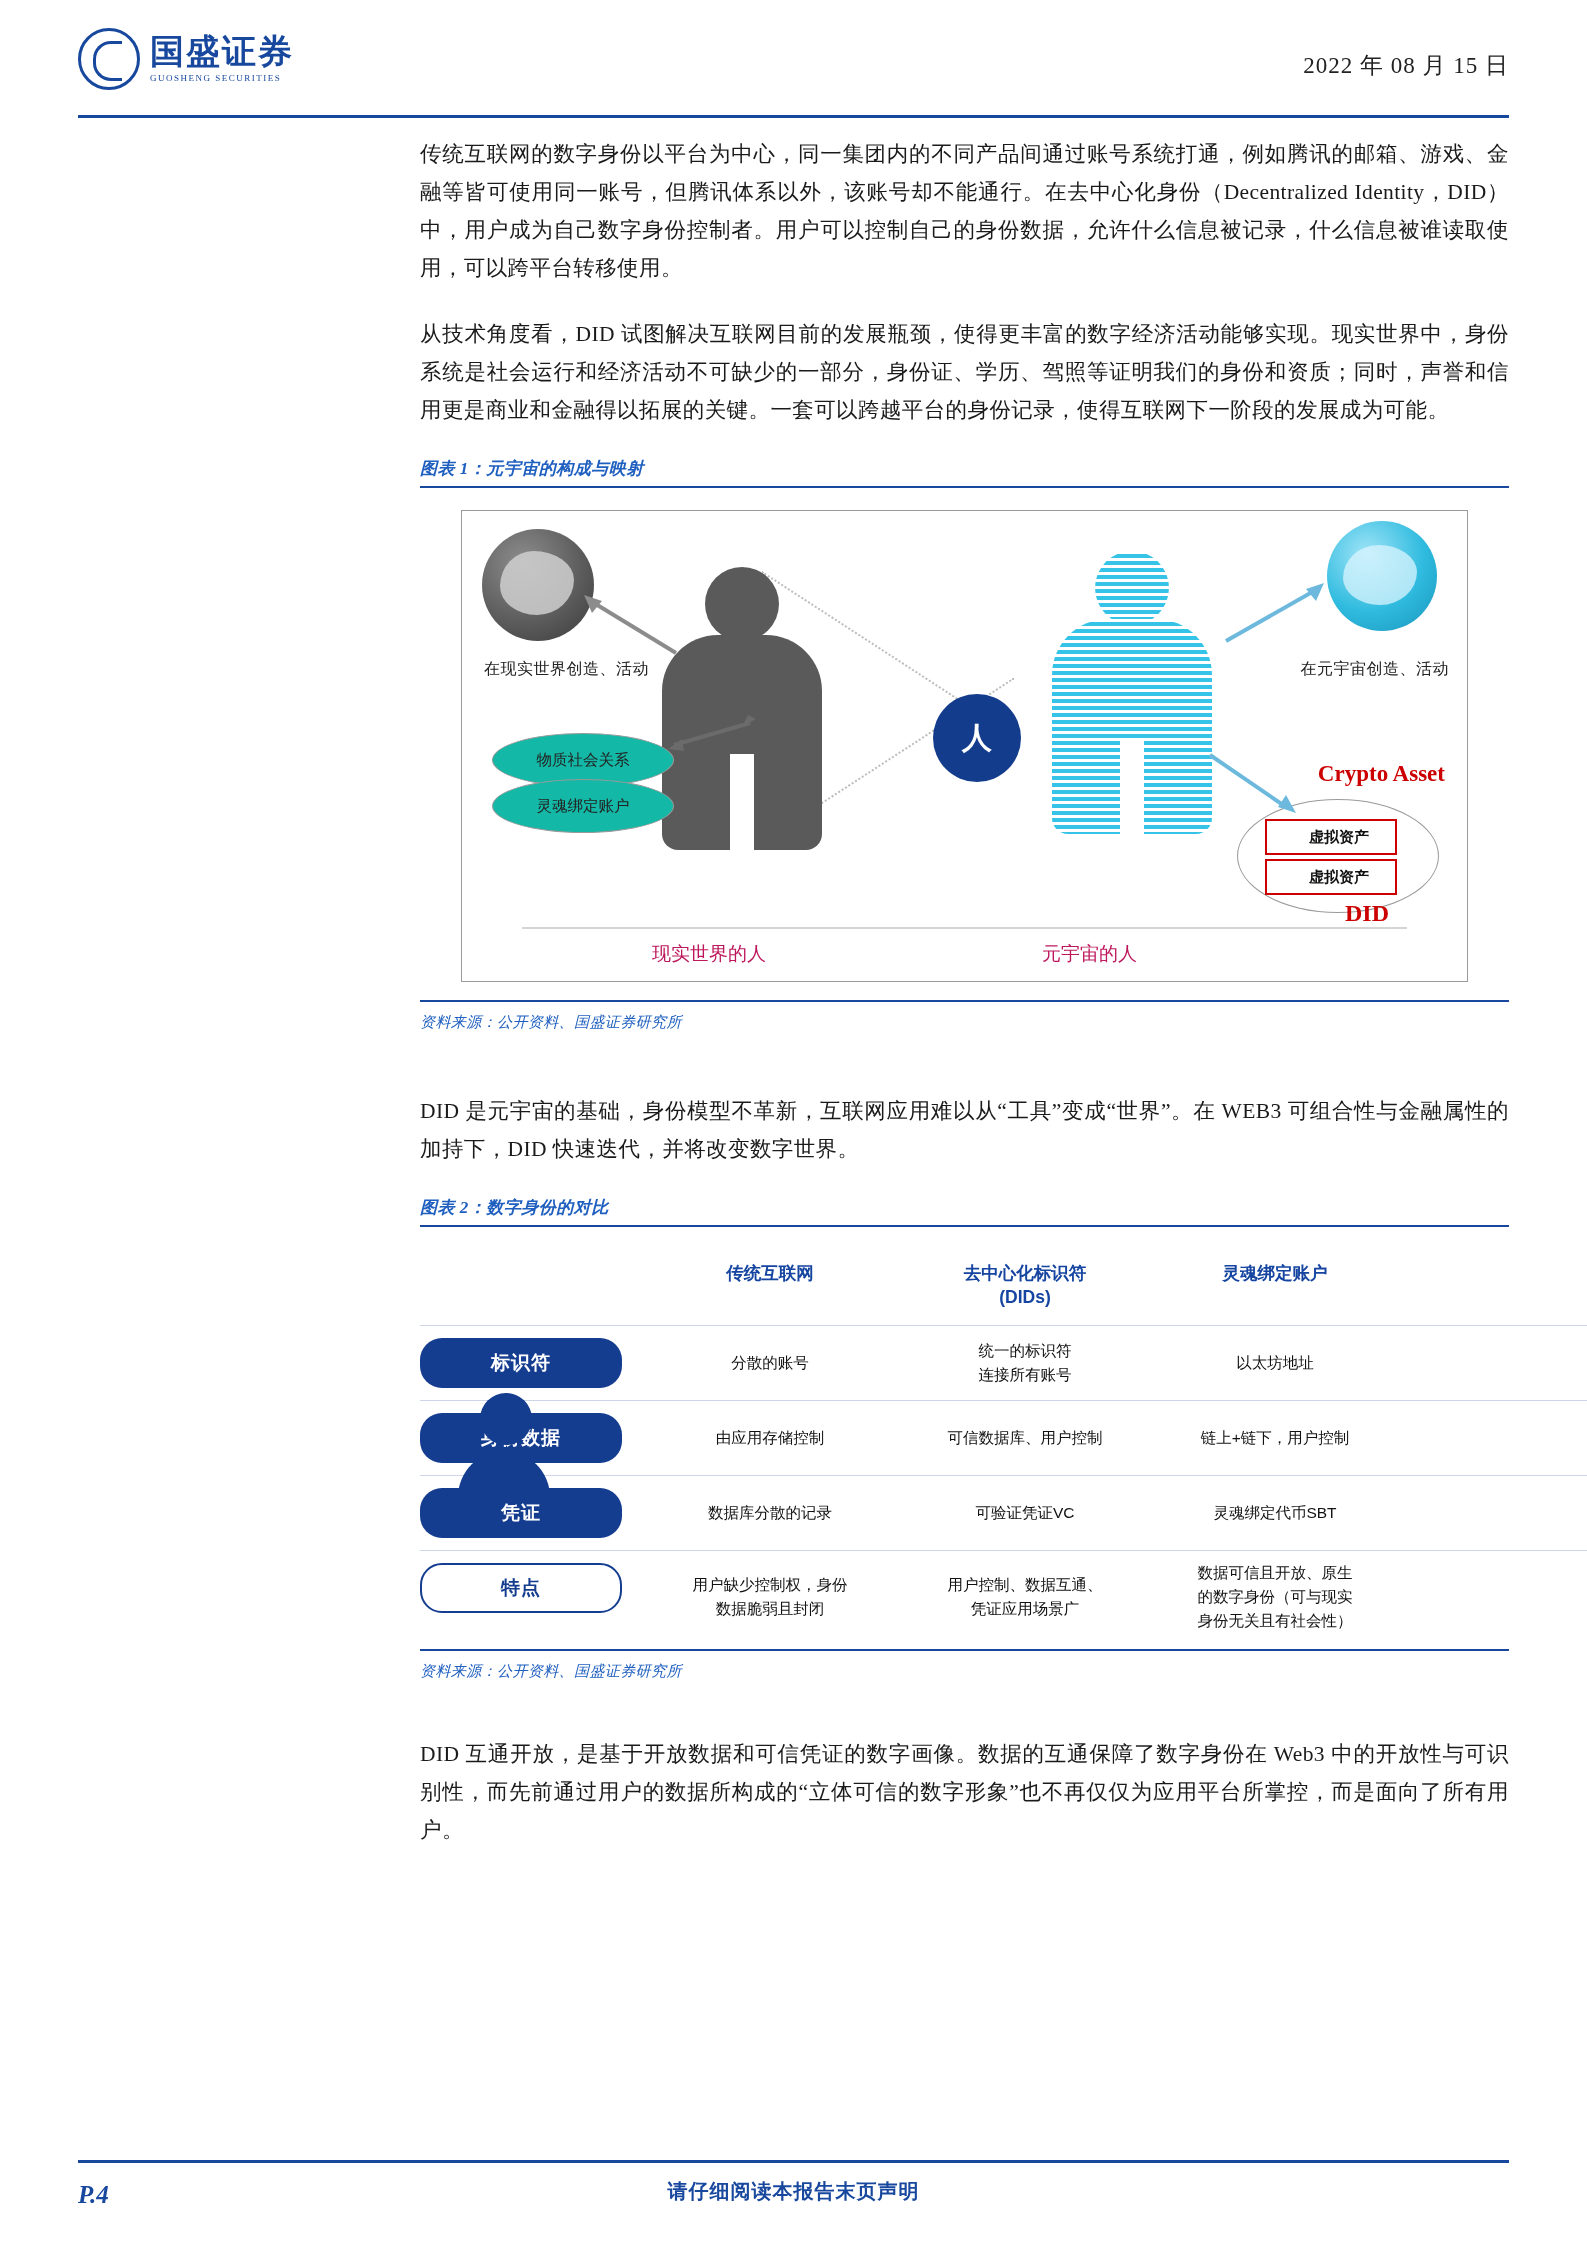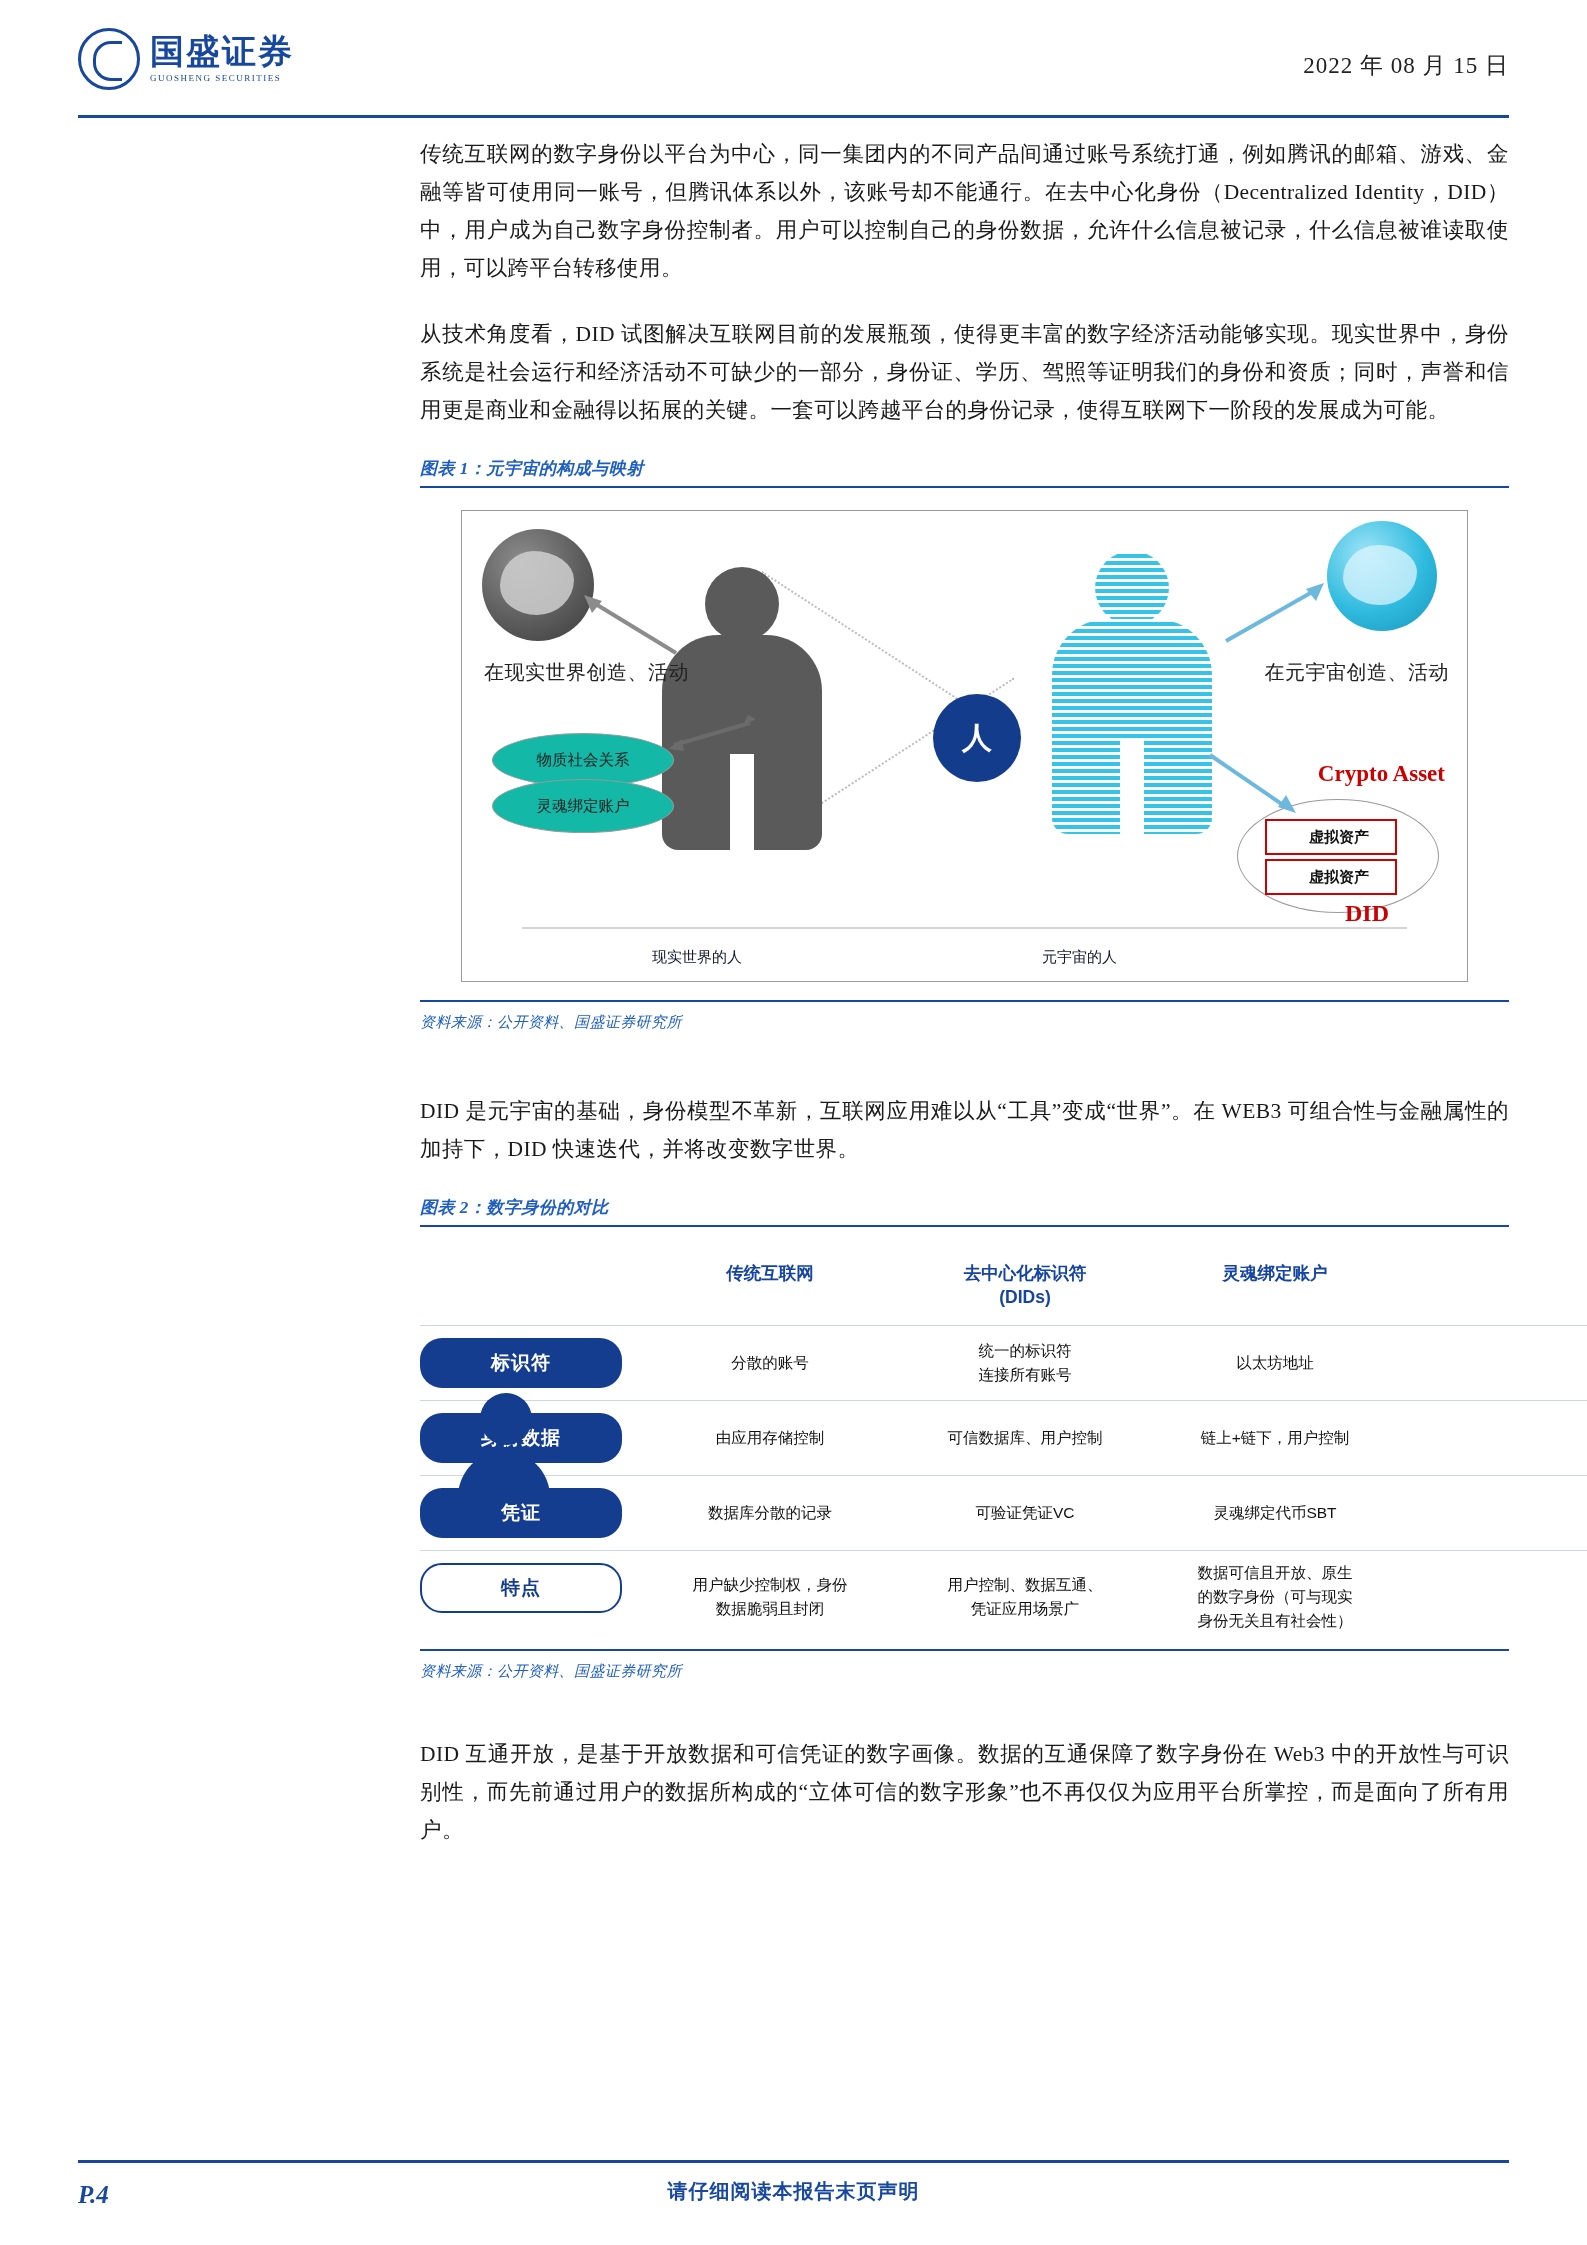--- a/index.html
+++ b/index.html
@@ -112,21 +112,21 @@
   }
   .ren-circle{
     position:absolute;left:471px;top:183px;width:88px;height:88px;border-radius:50%;
     background:#133c8c;color:#fff;display:flex;align-items:center;justify-content:center;
     font-size:30px;font-weight:bold;
   }
   .xline{
     position:absolute;border-top:2px dotted #bdbdbd;width:300px;transform-origin:left center;
   }
   .cap{
-    position:absolute;font-size:20px;color:#222;letter-spacing:0.5px;
+    position:absolute;font-size:16px;color:#222;letter-spacing:0.5px;
   }
   .ellipse{
     position:absolute;border:1px solid #9a9a9a;border-radius:50%;
     background:#14b8a6;display:flex;align-items:center;justify-content:center;
     font-size:15.5px;color:#222;
   }
   .floor{
     position:absolute;left:60px;right:60px;bottom:52px;height:2px;background:#d5d5d5;
   }
   .crypto-label{
@@ -140,21 +140,21 @@
   }
   .crypto-ellipse{
     position:absolute;right:28px;top:288px;width:200px;height:112px;
     border:1px solid #9a9a9a;border-radius:50%;
   }
   .did-label{
     position:absolute;right:78px;bottom:54px;color:#cc0000;font-weight:bold;font-size:24px;
   }
   .arrow{position:absolute;}
   .bottom-cap{
-    position:absolute;font-size:15px;color:#0f172a;
+    position:absolute;font-size:19px;color:#be185d;
   }
 
   
   .fig2-wrap{
     position:relative;margin:16px 0 0 0;padding:8px 0 6px 0;
   }
   .fig2-grid{
     display:grid;
     grid-template-columns:220px 260px 250px 250px 250px;
     font-family:"Liberation Sans", sans-serif;

